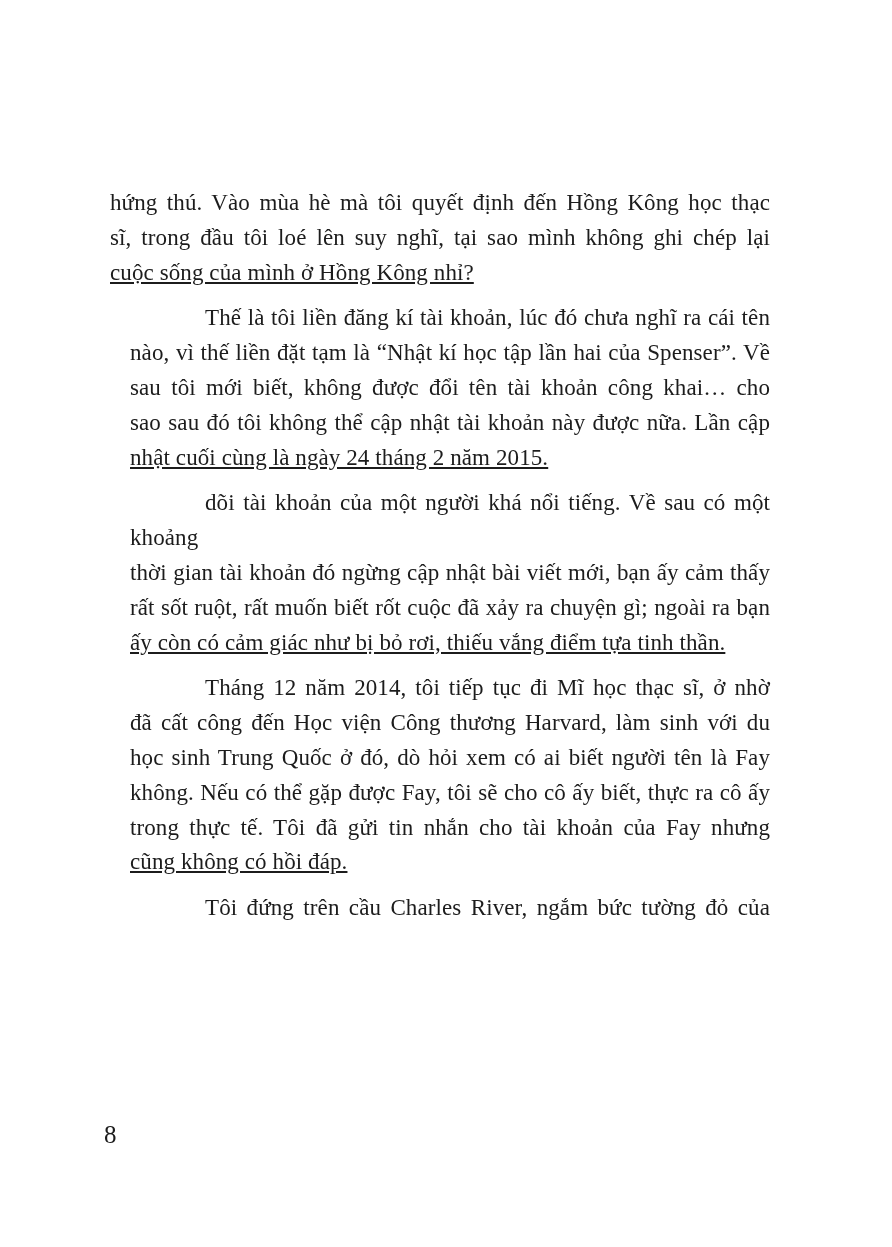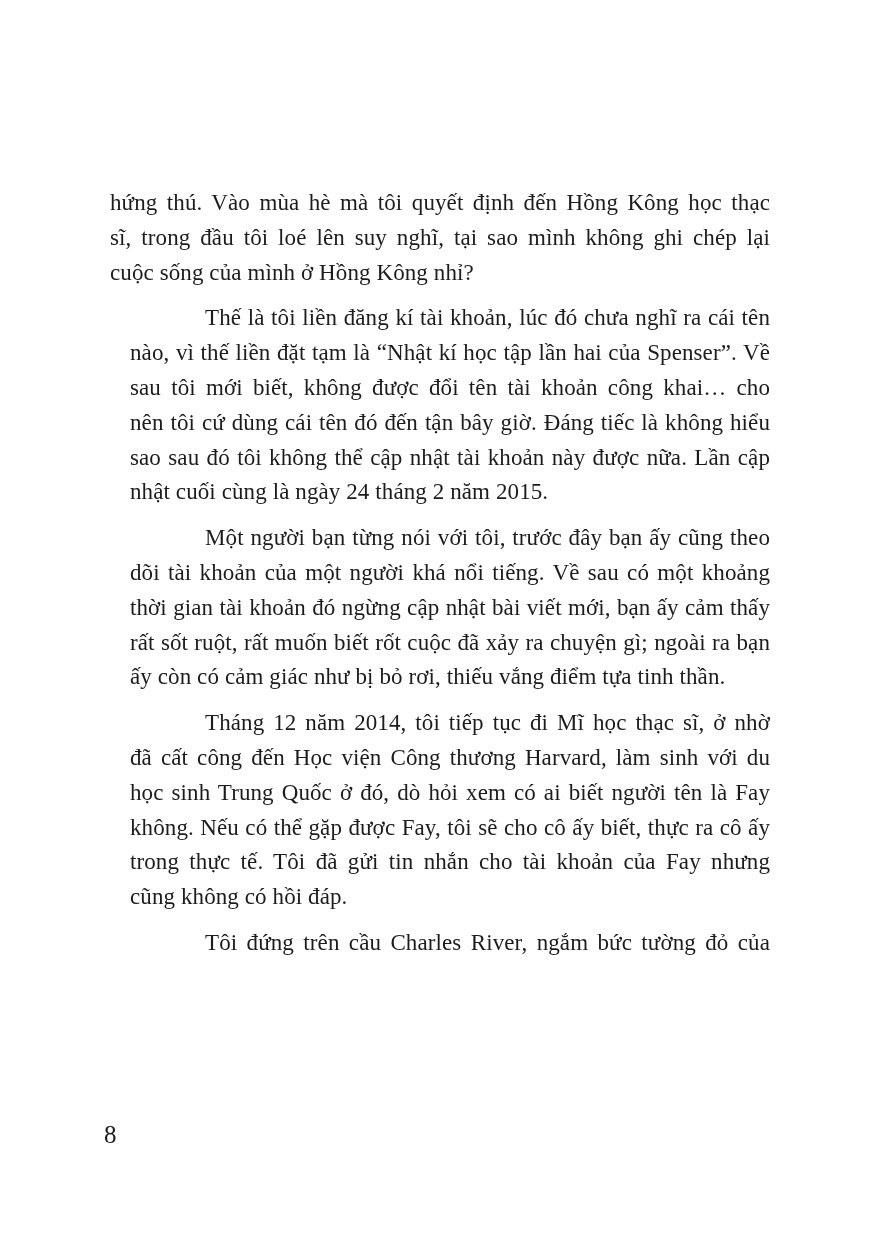--- a/index.html
+++ b/index.html
@@ -28,20 +28,21 @@
     font-size: 23px;
     line-height: 34.8px;
     text-align: justify;
     text-align-last: justify;
     white-space: normal;
     letter-spacing: 0.1px;
   }
   .paragraph.indent .line:first-child { text-indent: 75px; }
   .line.para-end {
     text-align-last: left;
+    text-decoration: underline;
   }
   .page-number {
     position: absolute;
     left: 104px;
     top: 1118px;
     font-size: 25px;
     line-height: 34px;
     color: #1c1c1c;
   }
 </style>
@@ -52,26 +53,24 @@
   <div class="text-block">
       <div class="paragraph">
         <div class="line">hứng thú. Vào mùa hè mà tôi quyết định đến Hồng Kông học thạc</div>
         <div class="line">sĩ, trong đầu tôi loé lên suy nghĩ, tại sao mình không ghi chép lại</div>
         <div class="line para-end">cuộc sống của mình ở Hồng Kông nhỉ?</div>
       </div>
       <div class="paragraph indent">
         <div class="line">Thế là tôi liền đăng kí tài khoản, lúc đó chưa nghĩ ra cái tên</div>
         <div class="line">nào, vì thế liền đặt tạm là “Nhật kí học tập lần hai của Spenser”. Về</div>
         <div class="line">sau tôi mới biết, không được đổi tên tài khoản công khai…  cho</div>
-        <div class="line">nên tôi cứ dùng cái tên đó đến tận bây giờ. Đáng tiếc là không hiểu</div>
         <div class="line">sao sau đó tôi không thể cập nhật tài khoản này được nữa. Lần cập</div>
         <div class="line para-end">nhật cuối cùng là ngày 24 tháng 2 năm 2015.</div>
       </div>
       <div class="paragraph indent">
-        <div class="line">Một người bạn từng nói với tôi, trước đây bạn ấy cũng theo</div>
         <div class="line">dõi tài khoản của một người khá nổi tiếng. Về sau có một khoảng</div>
         <div class="line">thời gian tài khoản đó ngừng cập nhật bài viết mới, bạn ấy cảm thấy</div>
         <div class="line">rất sốt ruột, rất muốn biết rốt cuộc đã xảy ra chuyện gì; ngoài ra bạn</div>
         <div class="line para-end">ấy còn có cảm giác như bị bỏ rơi, thiếu vắng điểm tựa tinh thần.</div>
       </div>
       <div class="paragraph indent">
         <div class="line">Tháng 12 năm 2014, tôi tiếp tục đi Mĩ học thạc sĩ, ở nhờ</div>
         <div class="line">đã cất công đến Học viện Công thương Harvard, làm sinh với du</div>
         <div class="line">học sinh Trung Quốc ở đó, dò hỏi xem có ai biết người tên là Fay</div>
         <div class="line">không. Nếu có thể gặp được Fay, tôi sẽ cho cô ấy biết, thực ra cô ấy</div>

